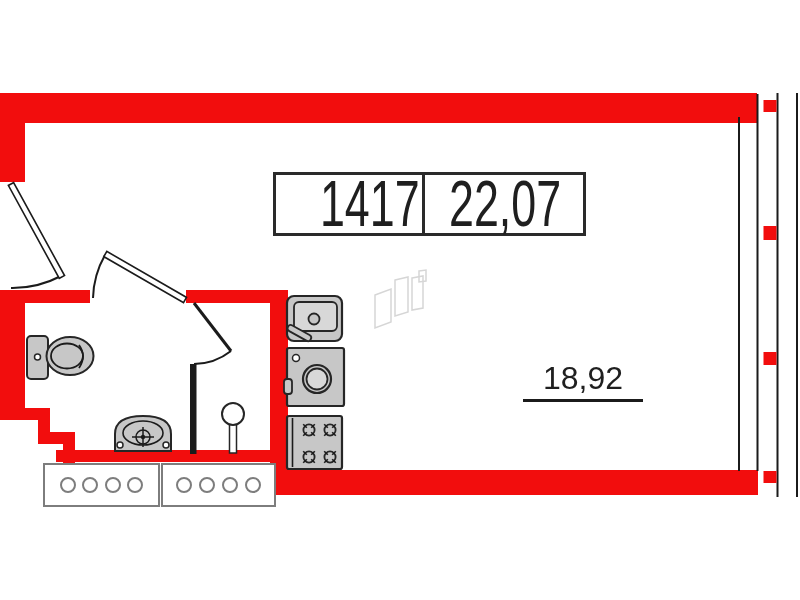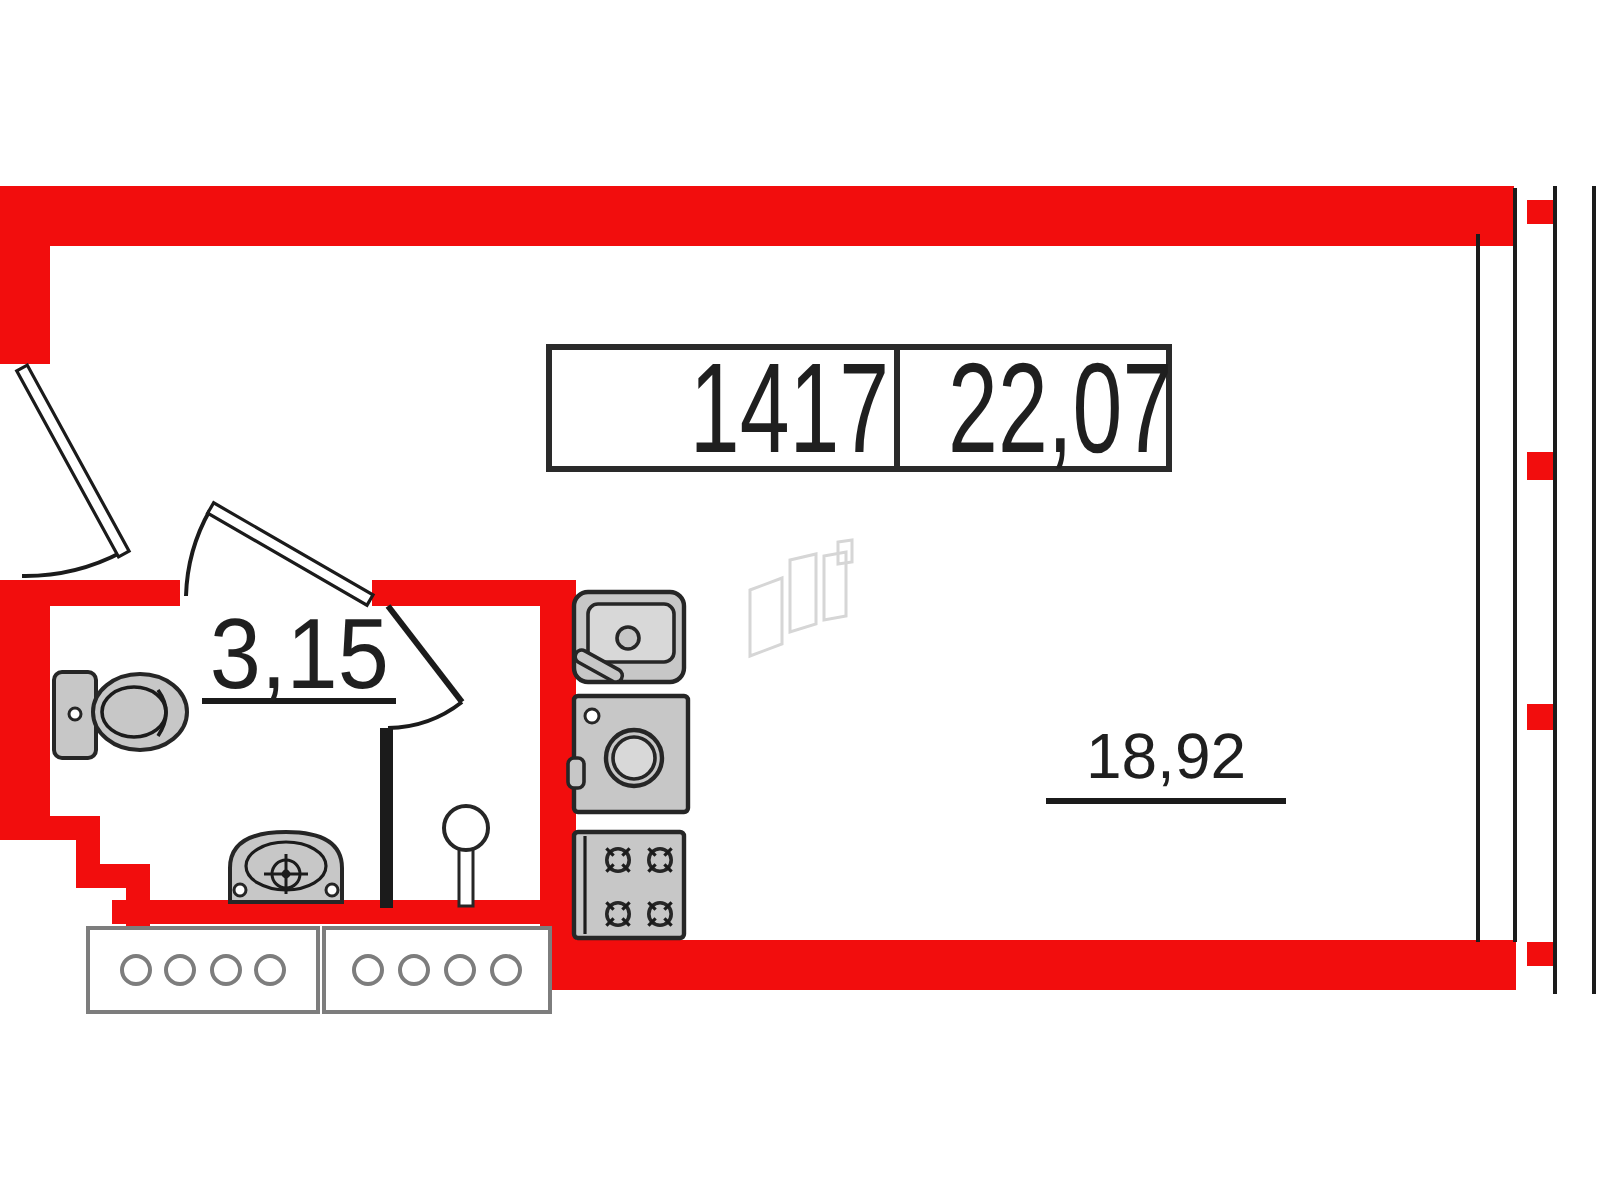--- a/index.html
+++ b/index.html
@@ -15,21 +15,21 @@
   .fxlight{fill:var(--fixture-inner,#d8d8d8);stroke:var(--fixture-stroke,#262626);}
   .fxw{fill:#ffffff;stroke:var(--fixture-stroke,#262626);}
   .leaf{fill:#ffffff;stroke:var(--line-black,#1b1b1b);stroke-width:1.6;}
   .rad{fill:#ffffff;stroke:var(--radiator-stroke,#7d7d7d);stroke-width:2;}
   .wm{fill:none;stroke:var(--watermark,#d6d6d6);stroke-width:1.5;}
 
   .unit-box{position:absolute;left:273px;top:172px;width:307px;height:58px;
             background:#fff;border:3px solid #2a2a2a;display:flex;}
   .unit-cell{height:100%;display:flex;align-items:center;overflow:visible;
              font-size:64px;line-height:58px;color:var(--text,#1f1f1f);white-space:nowrap;}
-  .unit-cell.num{width:153px;border-right:3px solid #2a2a2a;justify-content:flex-end;padding-left:25px;}
+  .unit-cell.num{width:153px;border-right:3px solid #2a2a2a;justify-content:flex-end;}
   .unit-cell.tot{flex:1;justify-content:flex-end;}
   .unit-cell span{display:inline-block;transform:scaleX(0.70);}
   .unit-cell.num span{transform-origin:100% 50%;padding-right:4px;}
   .unit-cell.tot span{transform-origin:50% 50%;}
 
   .room-area{position:absolute;color:var(--text,#1f1f1f);text-align:center;
              border-bottom:3px solid var(--line-black,#1b1b1b);overflow:visible;white-space:nowrap;}
   .room-area.bath{left:101px;top:305px;width:97px;height:44px;line-height:44px;font-size:50px;}
   .room-area.bath span{display:inline-block;transform:scaleX(0.92);transform-origin:50% 50%;}
   .room-area.main{left:523px;top:358px;width:120px;height:41px;line-height:41px;font-size:32px;}
@@ -163,20 +163,17 @@
 
   <div class="unit-box">
     <div class="unit-cell num">
       <span>1417</span>
     </div>
     <div class="unit-cell tot">
       <span>22,07</span>
     </div>
   </div>
 
-  <div class="room-area bath">
-    <span>3,15</span>
-  </div>
   <div class="room-area main">
     <span>18,92</span>
   </div>
 
 </div>
 
 </body></html>

